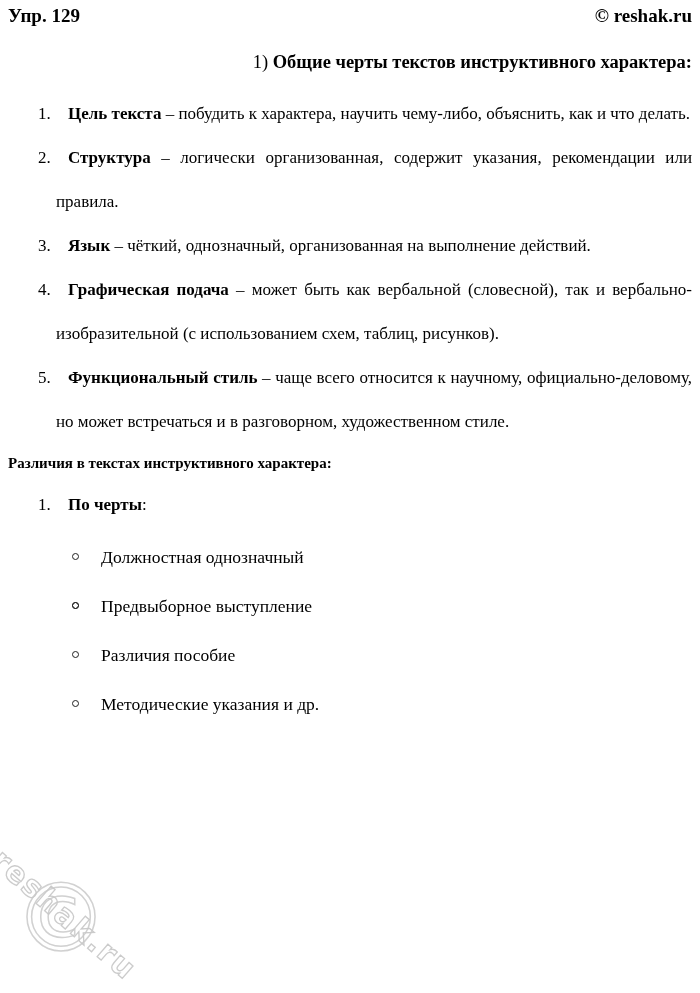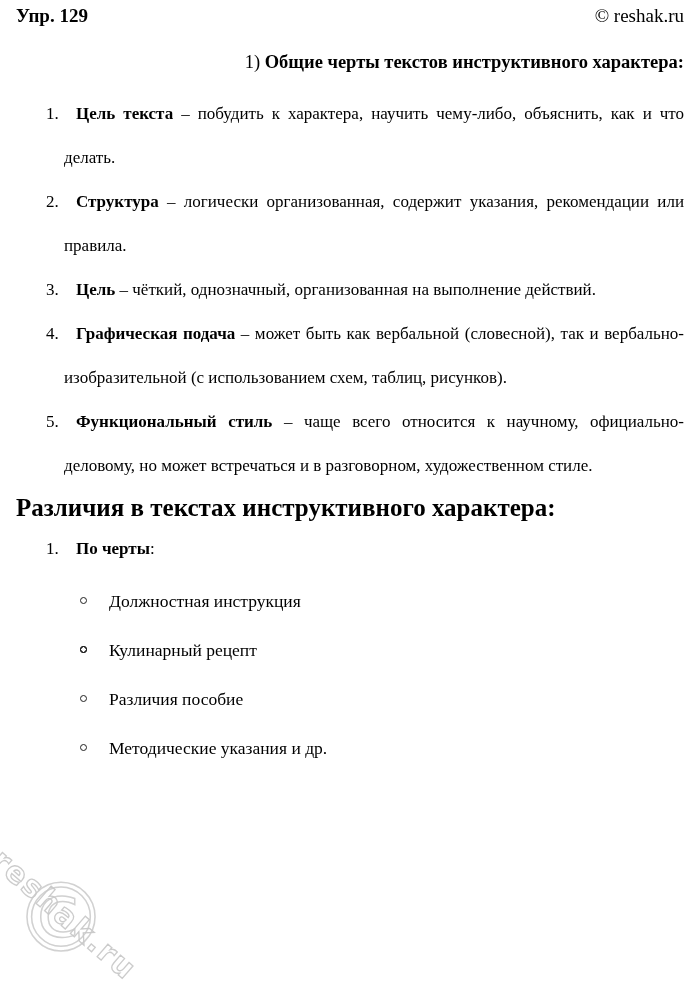--- a/index.html
+++ b/index.html
@@ -6,46 +6,46 @@
   .page {
     position: relative;
     width: 700px;
     height: 993px;
     background: #ffffff;
     overflow: hidden;
     font-family: "Liberation Serif", "DejaVu Serif", serif;
     color: #000000;
     font-size: 17px;
   }
-  .content { position: relative; z-index: 1; padding: 0 16px; }
+  .content { position: relative; z-index: 1; padding: 0 8px; }
 
   
   .doc-header {
     display: flex;
     justify-content: space-between;
     align-items: baseline;
     padding-top: 3px;
     font-size: 19px;
     line-height: 26px;
   }
   .doc-title { font-weight: bold; }
-  .doc-copy  { font-weight: normal; }
+  .doc-copy  { font-weight: bold; }
 
   
   .sec-heading {
     margin-top: 20px;
     font-size: 18.5px;
     line-height: 27px;
     font-weight: normal;
     text-align: right;
   }
   .sec-heading .bold { font-weight: bold; }
   .sec-heading-2 {
     margin-top: 6px;
-    font-size: 25px;
+    font-size: 15px;
     line-height: 27px;
     font-weight: bold;
   }
 
   
   .num-list { margin-top: 16px; }
   .num-item {
     position: relative;
     padding-left: 48px;
     text-indent: 12px;
@@ -147,21 +147,21 @@
       </div>
 
       <div class="num-item">
         <span class="num">2.</span>
         <span class="term">Структура</span>
         <span>– логически организованная, содержит указания, рекомендации или правила.</span>
       </div>
 
       <div class="num-item">
         <span class="num">3.</span>
-        <span class="term">Цель</span>
+        <span class="term">Язык</span>
         <span>– чёткий, однозначный, организованная на выполнение действий.</span>
       </div>
 
       <div class="num-item">
         <span class="num">4.</span>
         <span class="term">Графическая подача</span>
         <span>– может быть как вербальной (словесной), так и вербально-изобразительной (с использованием схем, таблиц, рисунков).</span>
       </div>
 
       <div class="num-item">
@@ -175,31 +175,28 @@
     <div class="sec-heading-2">Различия в текстах инструктивного характера:</div>
 
     <div class="criterion">
       <span class="num">1.</span>
       <span class="term">По черты</span><span>:</span>
     </div>
 
     <ul class="genre-list">
       <li class="genre-item">
         <span class="bullet-circle"></span>
-        <span>Должностная инструкция</span>
-      </li>
-      <li class="genre-item">
-        <span class="bullet-circle"></span>
-      </li>
-      <li class="genre-item">
-        <span class="bullet-circle"></span>
-      </li>
-      <li class="genre-item">
-        <span class="bullet-circle"></span>
-        <span>Кулинарный рецепт</span>
+        <span>Должностная однозначный</span>
+      </li>
+      <li class="genre-item">
+        <span class="bullet-circle"></span>
+      </li>
+      <li class="genre-item">
+        <span class="bullet-circle"></span>
+        <span>Предвыборное выступление</span>
       </li>
       <li class="genre-item">
         <span class="bullet-circle"></span>
         <span>Различия пособие</span>
       </li>
       <li class="genre-item">
         <span class="bullet-circle"></span>
         <span>Методические указания и др.</span>
       </li>
     </ul>

